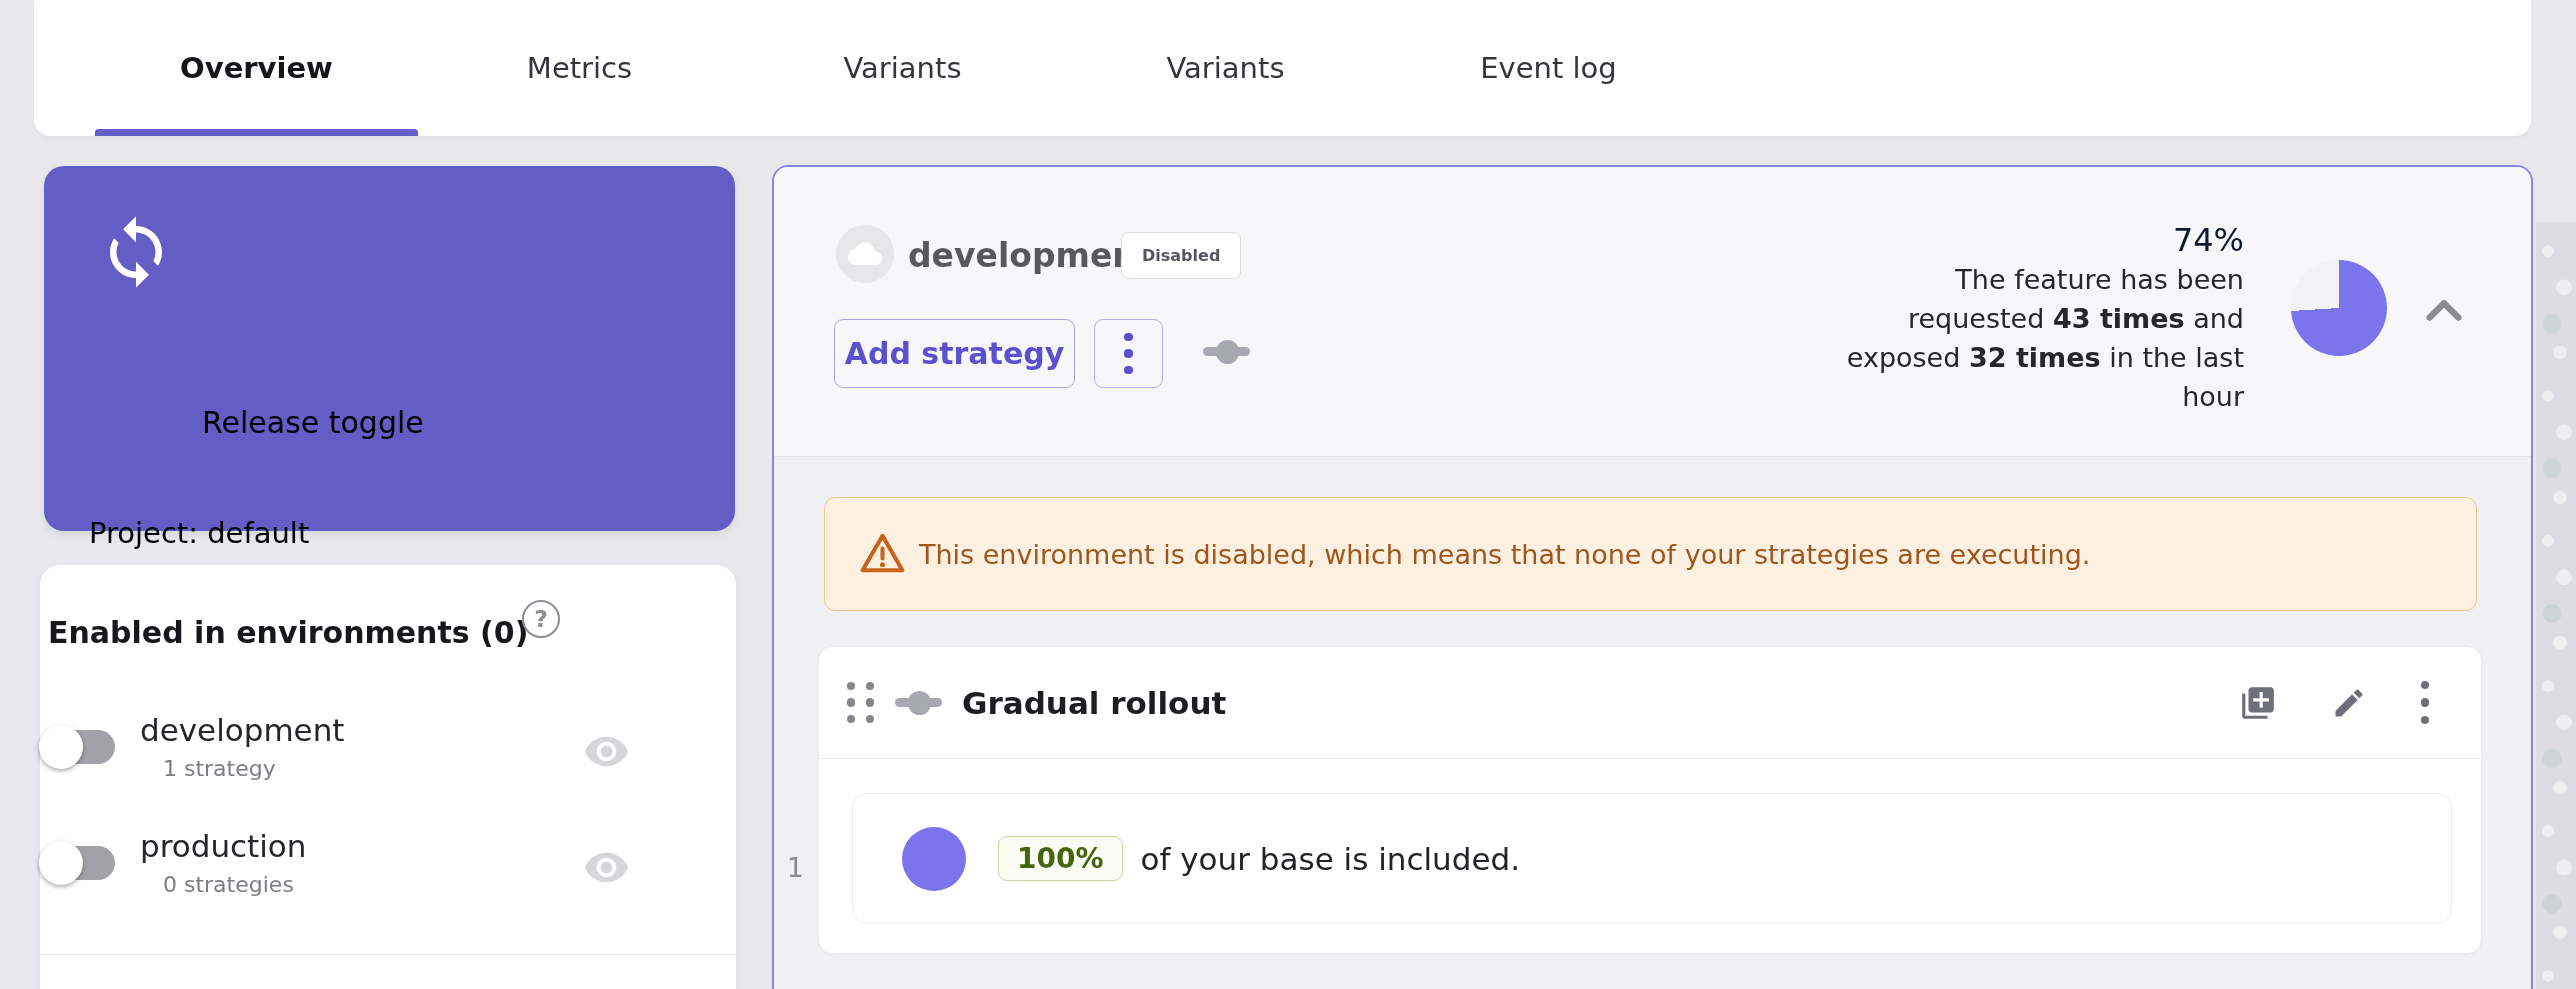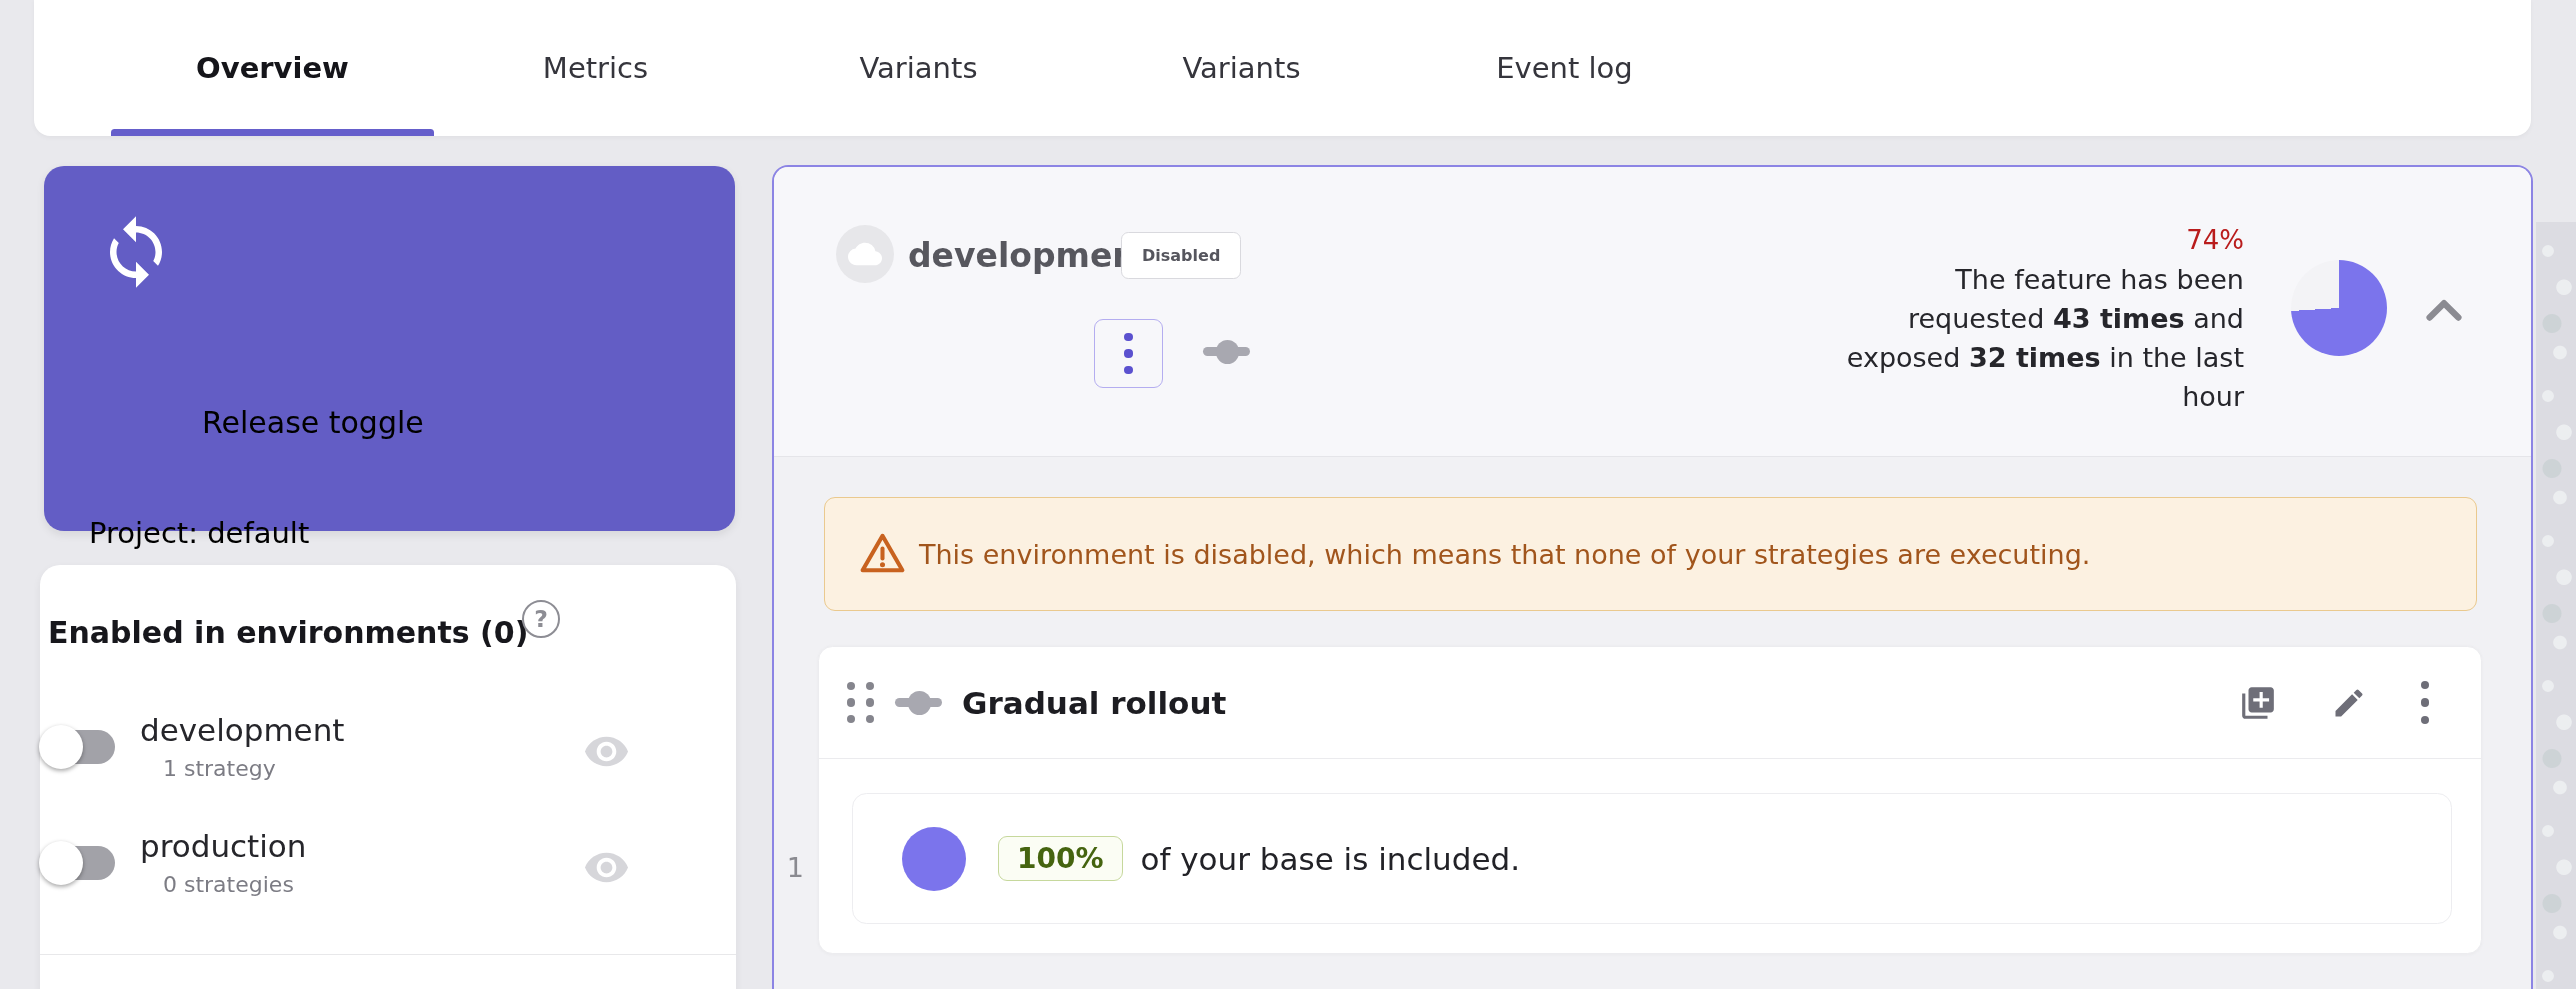--- a/index.html
+++ b/index.html
@@ -5,21 +5,21 @@
   html,body{margin:0;padding:0;background:#e9e9ed;}
   *{box-sizing:border-box;}
   .viewport{
     position:relative;width:2576px;height:990px;overflow:hidden;
     font-family:"DejaVu Sans","Liberation Sans",sans-serif;color:#222227;
     background:#e9e9ed;
   }
   
   .tabbar{position:absolute;left:34px;top:0;width:2497px;height:136px;background:#fff;
     border-radius:0 0 16.3px 16.3px;box-shadow:0 1.8px 5.4px rgba(0,0,0,.04);}
-  .tabs{position:absolute;left:77px;top:0;height:122px;display:flex;}
+  .tabs{position:absolute;left:61px;top:0;height:122px;display:flex;}
   .tab{position:relative;width:323px;height:136px;display:flex;align-items:center;justify-content:center;
     font-size:29px;color:#35353c;cursor:pointer;}
   .tab.active{font-weight:700;color:#15151a;}
   .tab .underline{position:absolute;left:0;right:0;bottom:0;height:7.3px;background:#655ecb;border-radius:3.6px 3.6px 0 0;}
   
   .feature-card{position:absolute;left:44px;top:166px;width:691px;height:365px;border-radius:20px;
     background:#635dc5;color:#000000;box-shadow:0 3.6px 9px rgba(0,0,0,.08);}
   .feature-card .sync-icon{position:absolute;left:53px;top:47px;}
   .feature-type{position:absolute;left:158px;top:241px;font-size:30px;top:239px;}
   .feature-project{position:absolute;left:45px;top:350px;font-size:29px;}
@@ -55,21 +55,21 @@
     border-radius:9px;background:transparent;color:#5b51cf;font-size:30px;font-weight:700;
     font-family:inherit;cursor:pointer;}
   .kebab-btn{position:absolute;left:320px;top:152px;width:69px;height:69px;border:1.8px solid #b4adf0;border-radius:9px;
     background:transparent;display:flex;flex-direction:column;align-items:center;justify-content:center;gap:8.2px;cursor:pointer;}
   .kebab-btn i{width:8.2px;height:8.2px;border-radius:50%;background:#5b51cf;}
   .slider-glyph{position:relative;width:47px;height:23.6px;}
   .slider-glyph .bar{position:absolute;left:0;top:7.3px;width:47px;height:9px;border-radius:4.5px;background:#a8a8b0;}
   .slider-glyph .knob{position:absolute;left:12.7px;top:0;width:23.6px;height:23.6px;border-radius:50%;background:#a8a8b0;}
   .header-slider{position:absolute;left:429px;top:173px;}
   .metrics{position:absolute;right:287px;top:54px;width:399px;text-align:right;font-size:27px;line-height:39px;color:#26262b;}
-  .metrics .pct{font-size:26px;color:#b91c1c;}
+  .metrics .pct{font-size:32px;color:#0f172a;}
   .metrics b{font-weight:700;}
   .pie{position:absolute;left:1517px;top:93px;width:96px;height:96px;border-radius:50%;}
   .chevron-up{position:absolute;left:1650px;top:129px;cursor:pointer;}
   
   .warning-banner{position:absolute;left:50px;top:330px;width:1653px;height:114px;border-radius:11px;
     background:#fcf1e1;border:1.8px solid #eac98e;display:flex;align-items:center;padding-left:34px;}
   .warning-text{margin-left:13px;font-size:27px;color:#a1551c;}
   
   .strategy-index{position:absolute;left:12.7px;top:685px;font-size:27px;color:#8a8a90;}
   .strategy-card{position:absolute;left:44px;top:479px;width:1664px;height:308px;border-radius:14.5px;background:#fff;
@@ -180,20 +180,21 @@
   <div class="main-card">
     <div class="panel-header">
       <span class="avatar">
         <svg width="34" height="34" viewBox="0 0 24 24" fill="#ffffff">
           <path d="M19.35 10.04A7.49 7.49 0 0 0 12 4C9.11 4 6.6 5.64 5.35 8.04A5.994 5.994 0 0 0 0 14c0 3.31 2.69 6 6 6h13c2.76 0 5-2.24 5-5 0-2.64-2.05-4.78-4.65-4.96z"></path>
         </svg>
       </span>
       <span class="env-header-name">development</span>
       <span class="status-badge">Disabled</span>
 
+      <button class="add-strategy-btn">Add strategy</button>
       <button class="kebab-btn">
         <i></i>
           <i></i>
           <i></i>
       </button>
       <span class="slider-glyph header-slider">
         <span class="bar"></span>
           <span class="knob"></span>
       </span>
 

